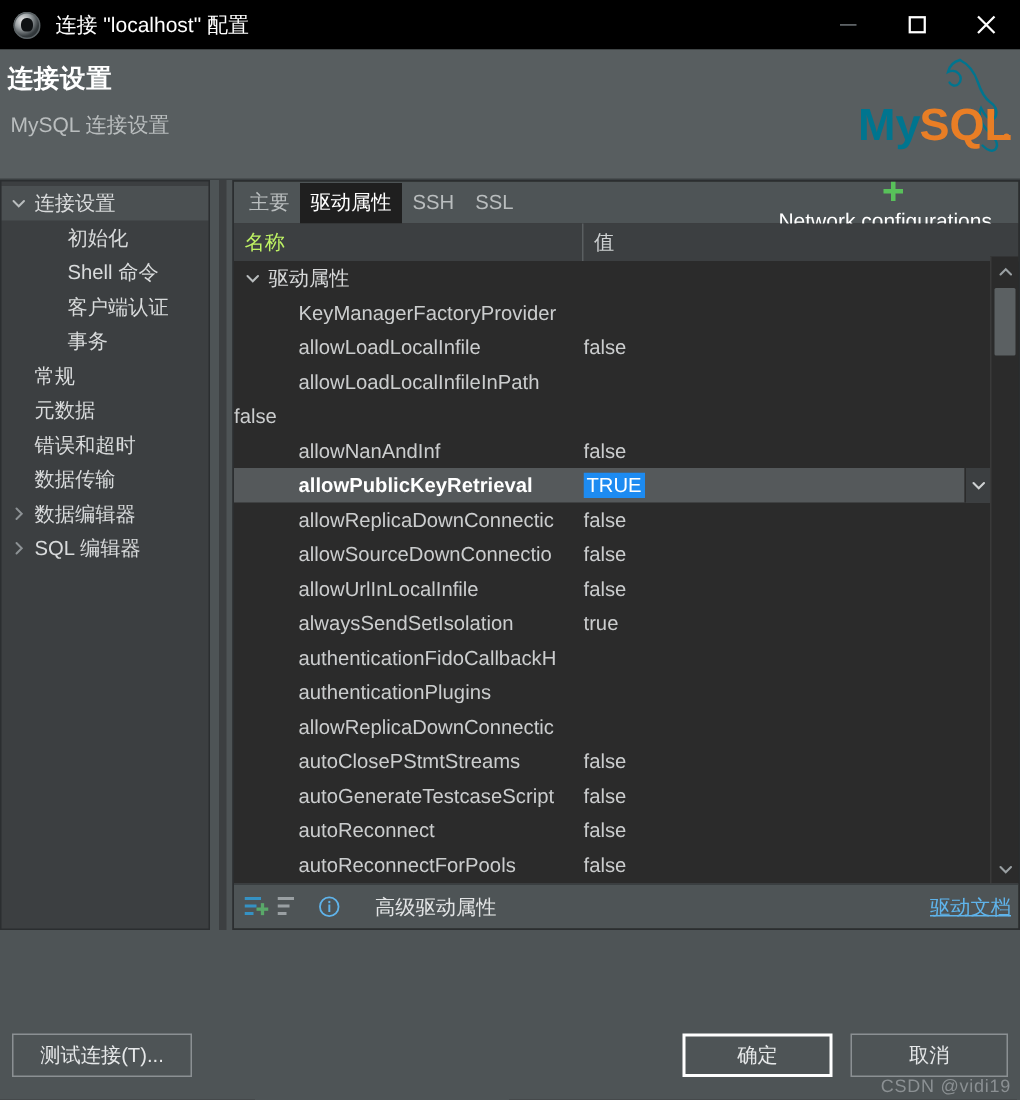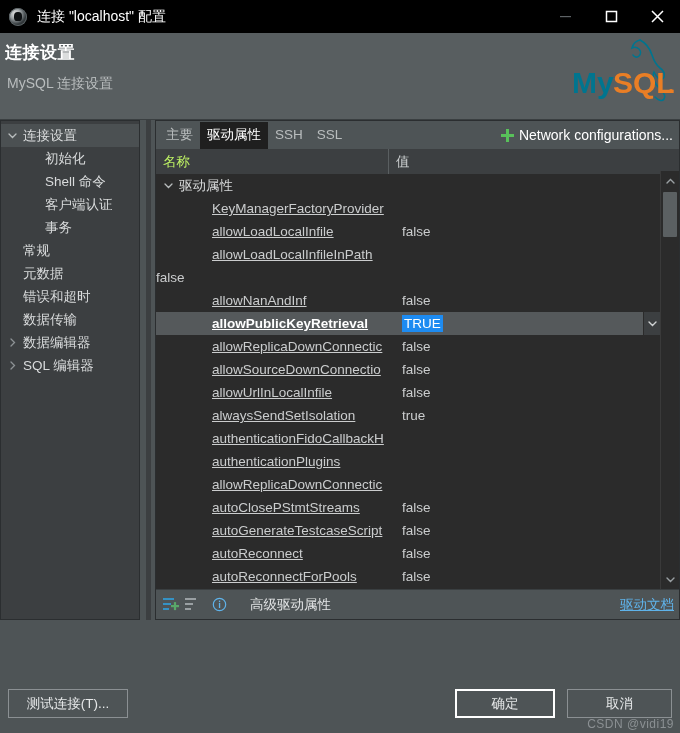--- a/index.html
+++ b/index.html
@@ -83,21 +83,21 @@
     position:relative;
   }
   .tab{
     padding:4px 7px 5px 7px;font-size:13.5px;color:#b9bdbe;cursor:default;
     white-space:nowrap;
   }
   .tab:first-child{margin-left:3px;}
   .tab.active{background:#1f1f1f;color:#ffffff;}
   .netcfg{
     position:absolute;right:6px;top:0;height:28px;display:flex;align-items:center;
-    gap:5px;color:#ffffff;font-size:14px;white-space:nowrap;cursor:default;
+    gap:5px;color:#ffffff;font-size:14px;white-space:nowrap;cursor:default;flex-direction:column;
   }
   .plus-ico{width:13px;height:13px;position:relative;flex:none;}
   .plus-ico::before,.plus-ico::after{
     content:"";position:absolute;background:#58c15a;
   }
   .plus-ico::before{left:0;top:5px;width:13px;height:3px;}
   .plus-ico::after{left:5px;top:0;width:3px;height:13px;}
 
   .colhdr{
     height:25px;background:#3c3f41;display:flex;align-items:center;
@@ -111,23 +111,22 @@
     position:absolute;left:0;top:53px;right:18px;bottom:30px;
     background:#2b2b2b;overflow:hidden;
   }
   .row{
     height:23px;display:flex;align-items:center;white-space:nowrap;
     font-size:13.5px;color:#cbcdce;cursor:default;position:relative;
   }
   .row .chev{width:16px;margin-left:7px;flex:none;display:flex;align-items:center;}
   .row .grp-name{font-size:13.5px;color:#d6d8d9;}
   .row .pname{
-    width:190px;margin-left:56px;overflow:hidden;flex:none;
+    width:190px;margin-left:43px;overflow:hidden;flex:none;
     text-overflow:clip;
-    text-decoration:underline;
   }
   .row .pval{flex:1;overflow:hidden;}
   .row.selected{background:#55595b;}
   .row.selected .pname{font-weight:bold;color:#ffffff;}
   .val-edit{
     background:#1d8bf1;color:#ffffff;padding:0 2px;display:inline-block;
     line-height:17px;
   }
   .row-dropdown{
     position:absolute;right:0;top:0;width:17px;height:23px;

